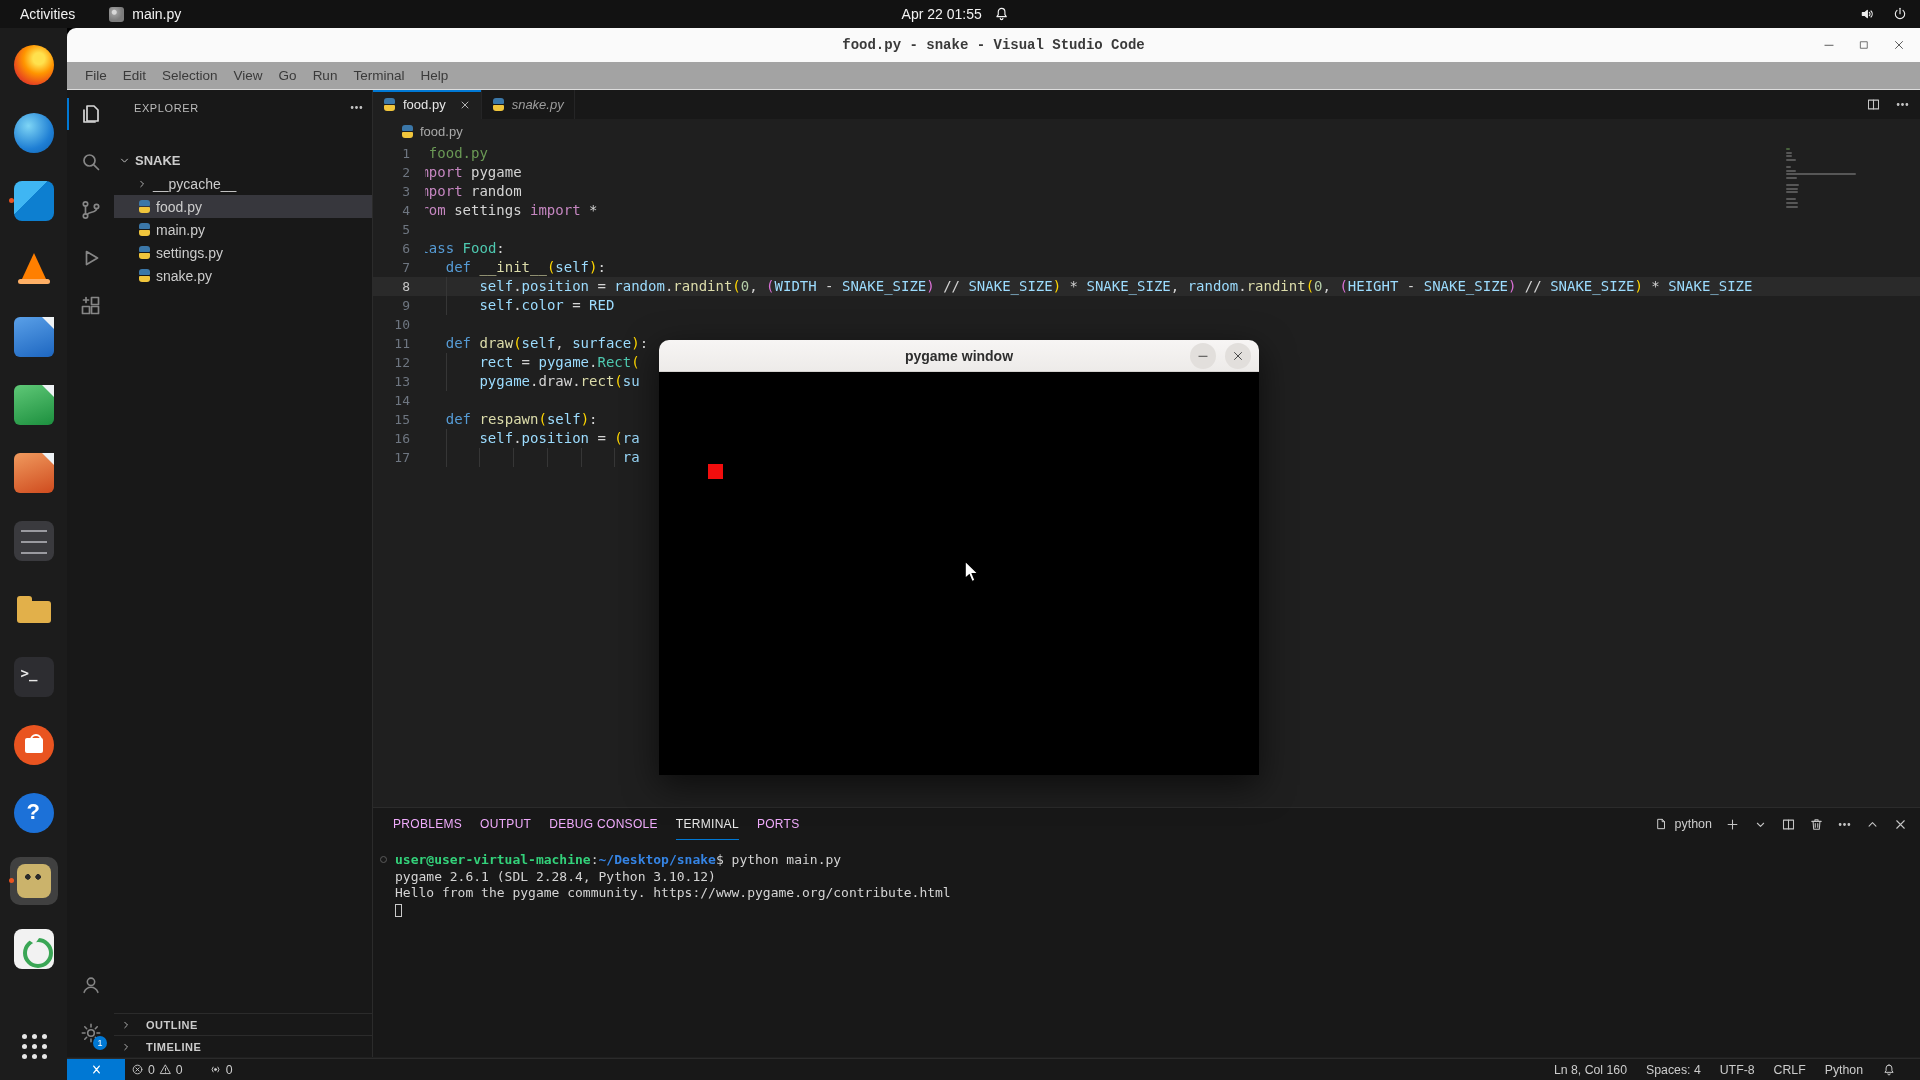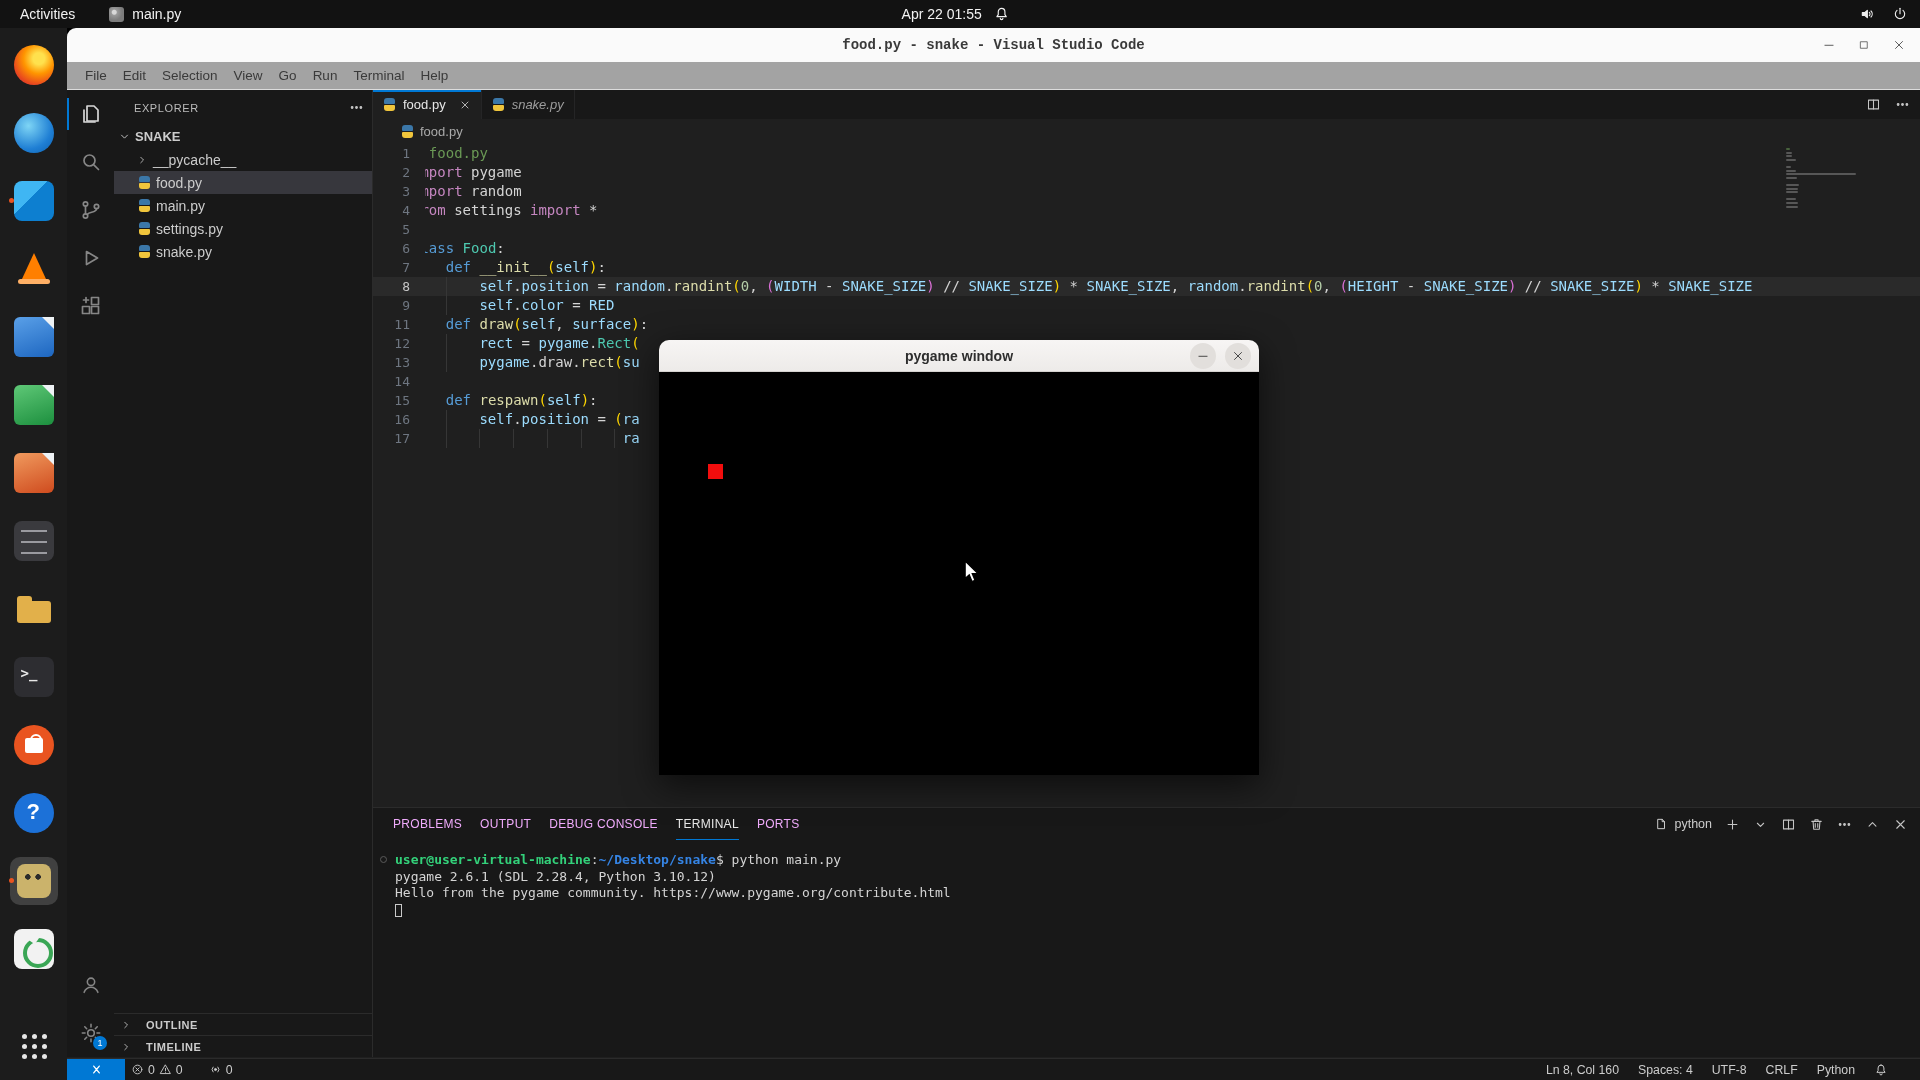--- a/index.html
+++ b/index.html
@@ -66,21 +66,21 @@
   .activitybar { width:47px; background:#181818; display:flex; flex-direction:column; align-items:center; position:relative; }
   .ab-item { width:47px; height:48px; display:flex; align-items:center; justify-content:center; color:#868686; position:relative; }
   .ab-item.active { color:#d7d7d7; }
   .ab-item.active::before { content:""; position:absolute; left:0; top:8px; bottom:8px; width:2px; background:#0078d4; }
   .ab-bottom { position:absolute; bottom:0; left:0; width:47px; display:flex; flex-direction:column; align-items:center; }
   .ab-badge { position:absolute; right:7px; bottom:7px; background:#0078d4; color:#fff; font-size:9px; width:14px; height:14px; border-radius:50%; display:flex; align-items:center; justify-content:center; }
 
   .sidebar { width:259px; background:#181818; border-right:1px solid #2b2b2b; position:relative; color:#cccccc; }
   .sb-head { height:35px; display:flex; align-items:center; padding:0 8px 0 20px; font-size:11px; letter-spacing:.6px; color:#bbbbbb; }
   .sb-head .kebab { margin-left:auto; color:#c5c5c5; }
-  .sb-root { height:23px; display:flex; align-items:center; gap:4px; padding-left:4px; font-size:13px; font-weight:bold; color:#cccccc; }
+  .sb-root { height:23px; display:flex; align-items:center; gap:4px; padding-left:4px; font-size:13px; font-weight:bold; color:#cccccc;margin-top:24px; }
   .ftree-row { height:23px; display:flex; align-items:center; gap:5px; font-size:14px; color:#cccccc; }
   .ftree-row.selected { background:#37373d; }
   .sb-bottom { position:absolute; bottom:0; left:0; width:100%; }
   .sb-sec { height:22px; border-top:1px solid #2b2b2b; display:flex; align-items:center; gap:14px; padding-left:6px; font-size:11px; font-weight:bold; letter-spacing:.5px; color:#cccccc; }
 
   .rightcol { flex:1; display:flex; flex-direction:column; min-width:0; }
   .tabbar { height:29px; background:#181818; display:flex; position:relative; }
   .tab { display:flex; align-items:center; gap:7px; padding:0 10px; font-size:13px; color:#9d9d9d; border-right:1px solid #252526; position:relative; }
   .tab.active { background:#1f1f1f; color:#e7e7e7; }
   .tab.active::before { content:""; position:absolute; left:0; right:0; top:0; height:2px; background:#0078d4; }
@@ -113,21 +113,21 @@
   .tline { height:16.5px; line-height:16.5px; white-space:pre; color:#d4d4d4; }
   .tt-g { color:#33d17a; font-weight:bold; }
   .tt-b { color:#3584e4; font-weight:bold; }
   .tt-f { color:#d4d4d4; }
   .tcursor { display:inline-block; width:7px; height:13px; border:1px solid #c9c9c9; vertical-align:middle; }
   .tdecor { position:absolute; left:7px; top:16px; width:7px; height:7px; border:1px solid #5a5a5a; border-radius:50%; }
 
   .statusbar { position:absolute; left:0; bottom:0; width:100%; height:22px; background:#181818; border-top:1px solid #2b2b2b; display:flex; align-items:center; color:#cccccc; font-size:12.3px; z-index:5; }
   .remote { width:58px; height:22px; background:#0078d4; color:#fff; display:flex; align-items:center; justify-content:center; flex:none; }
   .sitem { display:flex; align-items:center; gap:4px; padding:0 6px; }
-  .sb-right { margin-left:auto; display:flex; align-items:center; gap:19px; padding-right:32px; }
+  .sb-right { margin-left:auto; display:flex; align-items:center; gap:19px; padding-right:24px; }
 
   
   .pygame { position:absolute; left:659px; top:340px; width:600px; height:435px; z-index:60; box-shadow:0 10px 34px rgba(0,0,0,.6); border-radius:10px 10px 0 0; }
   .pg-title { position:relative; height:32px; background:linear-gradient(#f7f5f4,#edebe9); border-bottom:1px solid #d5d2cf; border-radius:10px 10px 0 0; display:flex; align-items:center; justify-content:center; }
   .pg-title .pt { font-size:14px; font-weight:bold; color:#2e2e2e; }
   .pg-btns { position:absolute; right:8px; top:3px; display:flex; gap:9px; }
   .pg-btn { width:26px; height:26px; border-radius:50%; background:#e2dfdc; color:#474747; display:flex; align-items:center; justify-content:center; }
   .pg-body { width:600px; height:403px; background:#000; position:relative; }
   .food { position:absolute; width:15px; height:15px; }
 
@@ -499,20 +499,24 @@
             </div>
             <div class="cline active">
               <span class="cgut">8</span>
               <div class="ccontent"><div class="iguide" style="left: 20.72px;"></div><span class="cscroll"><span class="tk-pln">        </span><span class="tk-var">self</span><span class="tk-pln">.</span><span class="tk-var">position</span><span class="tk-pln"> = </span><span class="tk-var">random</span><span class="tk-pln">.</span><span class="tk-fn">randint</span><span class="tk-p1">(</span><span class="tk-num">0</span><span class="tk-pln">, </span><span class="tk-p2">(</span><span class="tk-var">WIDTH</span><span class="tk-pln"> - </span><span class="tk-var">SNAKE_SIZE</span><span class="tk-p2">)</span><span class="tk-pln"> // </span><span class="tk-var">SNAKE_SIZE</span><span class="tk-p1">)</span><span class="tk-pln"> * </span><span class="tk-var">SNAKE_SIZE</span><span class="tk-pln">, </span><span class="tk-var">random</span><span class="tk-pln">.</span><span class="tk-fn">randint</span><span class="tk-p1">(</span><span class="tk-num">0</span><span class="tk-pln">, </span><span class="tk-p2">(</span><span class="tk-var">HEIGHT</span><span class="tk-pln"> - </span><span class="tk-var">SNAKE_SIZE</span><span class="tk-p2">)</span><span class="tk-pln"> // </span><span class="tk-var">SNAKE_SIZE</span><span class="tk-p1">)</span><span class="tk-pln"> * </span><span class="tk-var">SNAKE_SIZE</span></span></div>
             </div>
             <div class="cline">
               <span class="cgut">9</span>
               <div class="ccontent"><div class="iguide" style="left: 20.72px;"></div><span class="cscroll"><span class="tk-pln">        </span><span class="tk-var">self</span><span class="tk-pln">.</span><span class="tk-var">color</span><span class="tk-pln"> = </span><span class="tk-var">RED</span></span></div>
             </div>
             <div class="cline">
+              <span class="cgut">10</span>
+              <div class="ccontent"><span class="cscroll"></span></div>
+            </div>
+            <div class="cline">
               <span class="cgut">11</span>
               <div class="ccontent"><span class="cscroll"><span class="tk-pln">    </span><span class="tk-kw2">def</span><span class="tk-pln"> </span><span class="tk-fn">draw</span><span class="tk-p1">(</span><span class="tk-var">self</span><span class="tk-pln">, </span><span class="tk-var">surface</span><span class="tk-p1">)</span><span class="tk-pln">:</span></span></div>
             </div>
             <div class="cline">
               <span class="cgut">12</span>
               <div class="ccontent"><div class="iguide" style="left: 20.72px;"></div><span class="cscroll"><span class="tk-pln">        </span><span class="tk-var">rect</span><span class="tk-pln"> = </span><span class="tk-var">pygame</span><span class="tk-pln">.</span><span class="tk-cls">Rect</span><span class="tk-p1">(</span></span></div>
             </div>
             <div class="cline">
               <span class="cgut">13</span>
               <div class="ccontent"><div class="iguide" style="left: 20.72px;"></div><span class="cscroll"><span class="tk-pln">        </span><span class="tk-var">pygame</span><span class="tk-pln">.draw.</span><span class="tk-fn">rect</span><span class="tk-p1">(</span><span class="tk-var">su</span></span></div>

